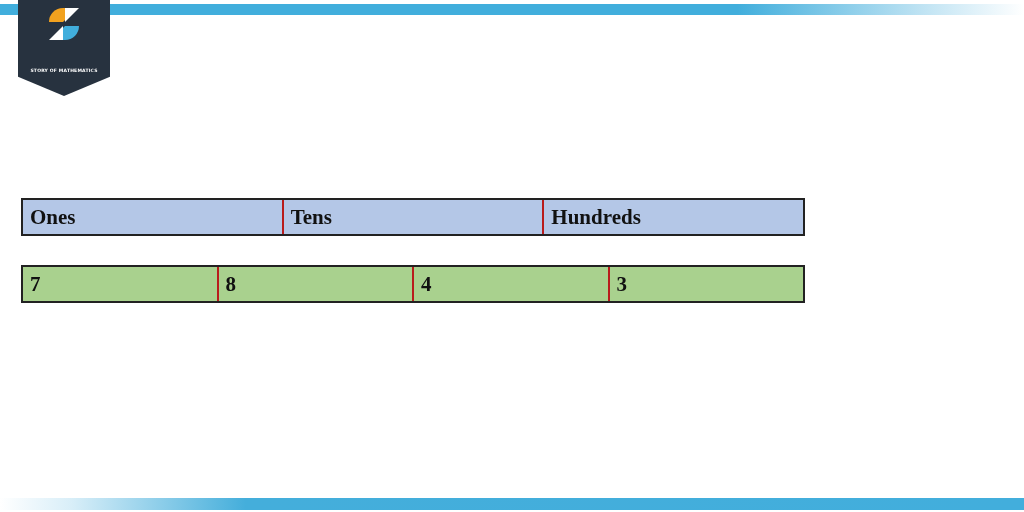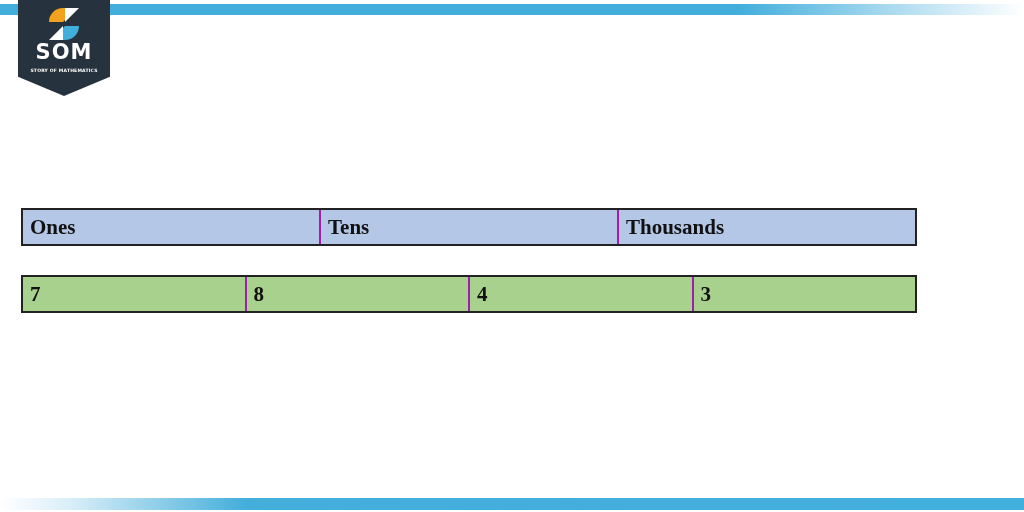--- a/index.html
+++ b/index.html
@@ -26,56 +26,54 @@
       position: absolute; left: 0; top: 40px; width: 92px; text-align: center;
       color: #ffffff; font-family: "DejaVu Sans", sans-serif; font-weight: bold;
       font-size: 21px; letter-spacing: 1px;
     }
     .logo-sub {
       position: absolute; left: 0; top: 68px; width: 92px; text-align: center;
       color: #ffffff; font-family: "DejaVu Sans", sans-serif; font-weight: bold;
       font-size: 4.5px; letter-spacing: 0.2px;
     }
     .row {
-      position: absolute; left: 21px; width: 896px; height: 38px;
+      position: absolute; left: 21px; width: 784px; height: 38px;
       display: flex; box-sizing: border-box;
       border: 2px solid #222222;
-      margin-top: 10px;
     }
     .row.header { top: 198px; background: #b4c7e7; }
     .row.values { top: 265px; background: #a9d18e; }
     .cell {
       flex: 1 1 0; box-sizing: border-box;
-      border-left: 2px solid #a21caf;
+      border-left: 2px solid #b91c1c;
       padding: 0 0 0 7px;
       display: flex; align-items: center;
       font-weight: bold; font-size: 21px; color: #111111;
     }
     .cell:first-child { border-left: none; }
   </style>
 </head>
 <body>
 
 <div class="top-bar"></div>
 
 <div class="logo">
   <svg width="34" height="32" viewBox="0 0 34 32">
     <path d="M16 0 H30 L16 14 H2 A14 14 0 0 1 16 0 Z" fill="#f2a21f"></path>
     <path d="M18 0 H32 L18 14 Z" fill="#ffffff"></path>
     <path d="M18 18 H32 A14 14 0 0 1 18 32 H4 Z" fill="#41aedc"></path>
     <path d="M2 32 L16 18 V32 Z" fill="#ffffff"></path>
   </svg>
-  <div class="logo-text">SOM</div>
   <div class="logo-sub">STORY OF MATHEMATICS</div>
 </div>
 
 <div class="row header">
   <div class="cell">Ones</div>
   <div class="cell">Tens</div>
-  <div class="cell">Thousands</div>
+  <div class="cell">Hundreds</div>
 </div>
 
 <div class="row values">
   <div class="cell">7</div>
   <div class="cell">8</div>
   <div class="cell">4</div>
   <div class="cell">3</div>
 </div>
 
 <div class="bottom-bar"></div>

